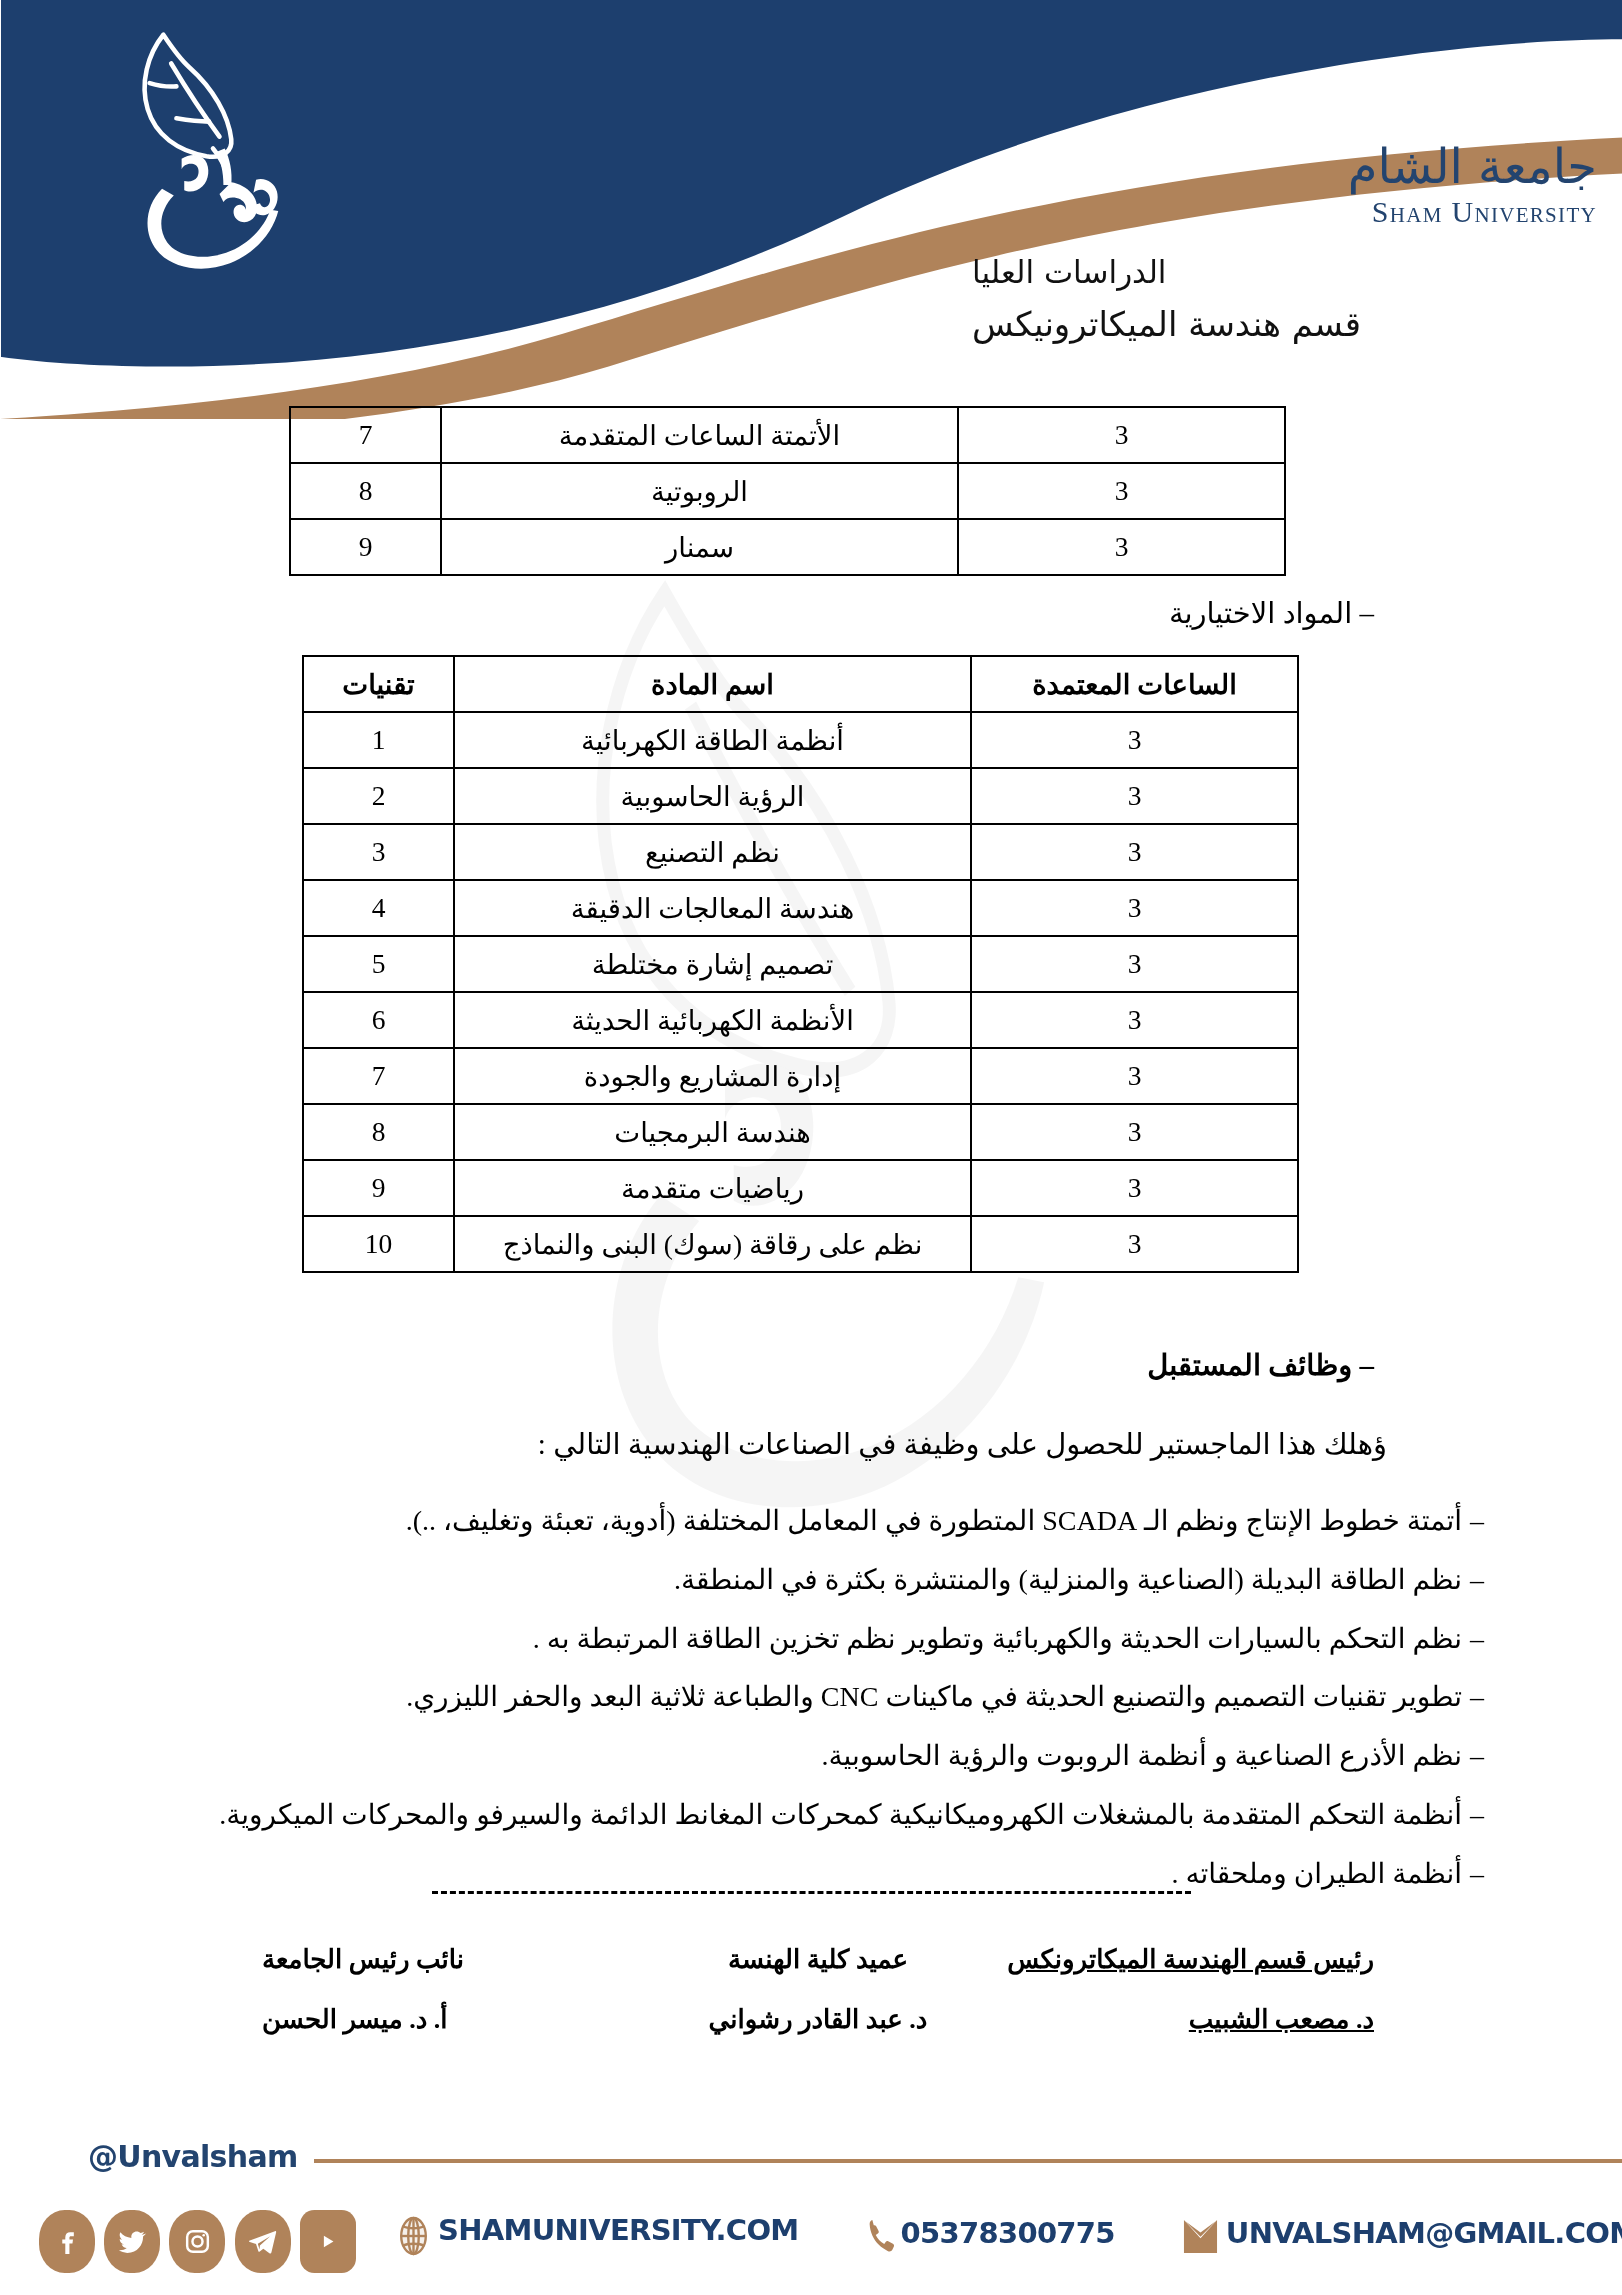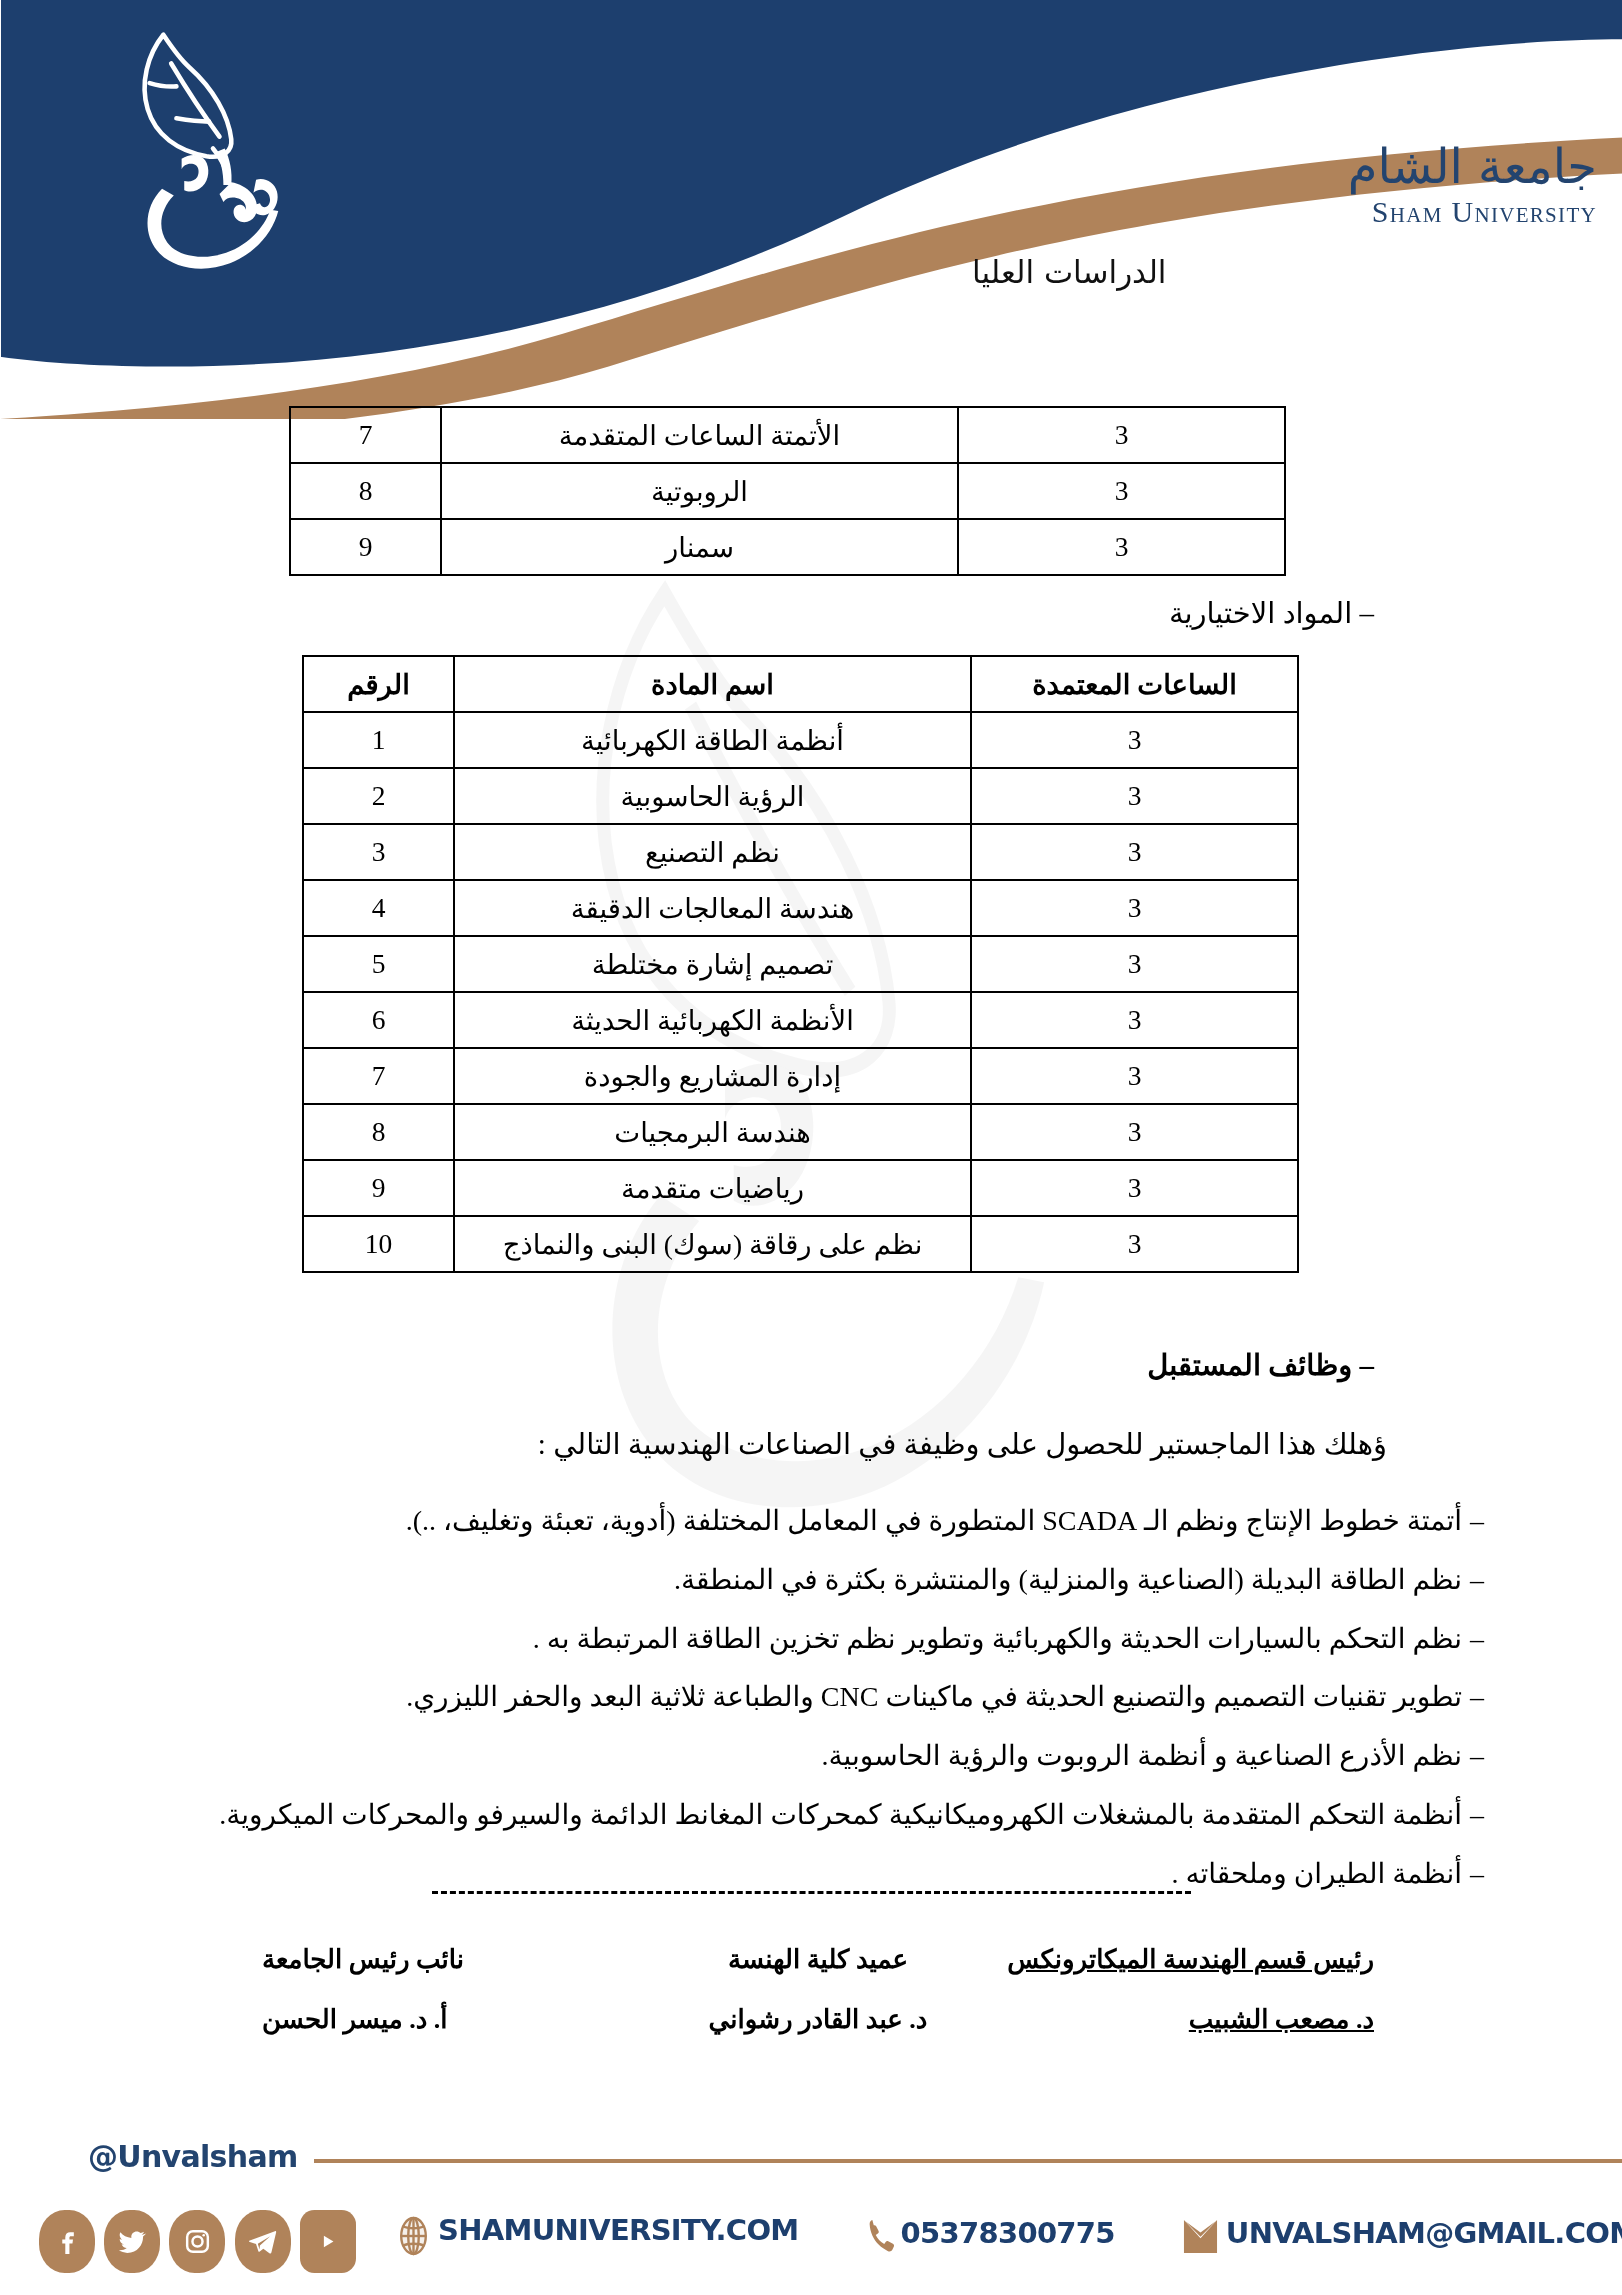--- a/index.html
+++ b/index.html
@@ -234,20 +234,21 @@
     </svg>
   </div>
 
   <div class="brand">
     <div class="brand-ar">جامعة الشام</div>
     <div class="brand-en">Sham University</div>
   </div>
 
   <div class="dept-lines">
     <div class="dept-1">الدراسات العليا</div>
+    <div class="dept-2">قسم هندسة الميكاترونيكس</div>
   </div>
 </div>
 
 <div class="watermark">
   <svg viewBox="0 0 340 400" width="733" height="1021" preserveAspectRatio="none">
     <g fill="none" stroke="#555" stroke-width="6">
       <path d="M120 22 C96 52 84 96 96 136 C108 176 142 200 186 208 C212 212 226 200 224 182
                C220 146 196 104 160 72 C146 60 132 40 120 22 Z"></path>
       <path d="M132 66 C150 96 178 140 206 178"></path>
     </g>
@@ -294,21 +295,21 @@
   <table class="course-table t2">
     <colgroup>
       <col class="col-cr">
         <col class="col-name">
         <col class="col-num">
     </colgroup>
     <thead>
       <tr>
         <th>الساعات المعتمدة</th>
         <th>اسم المادة</th>
-        <th>الرقم</th>
+        <th>تقنيات</th>
       </tr>
     </thead>
     <tbody>
       <tr>
         <td>3</td>
         <td>أنظمة الطاقة الكهربائية</td>
         <td>1</td>
       </tr>
       <tr>
         <td>3</td>

